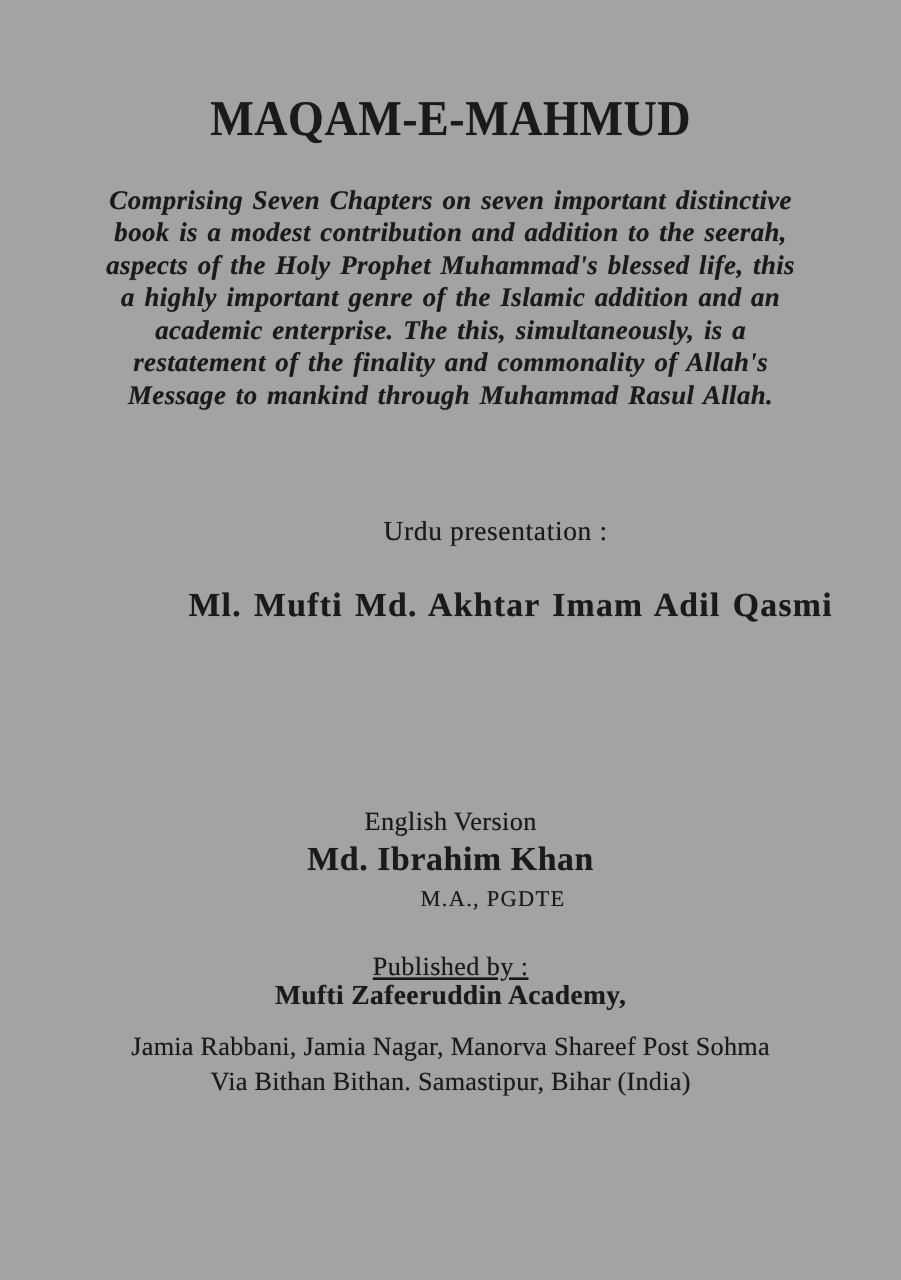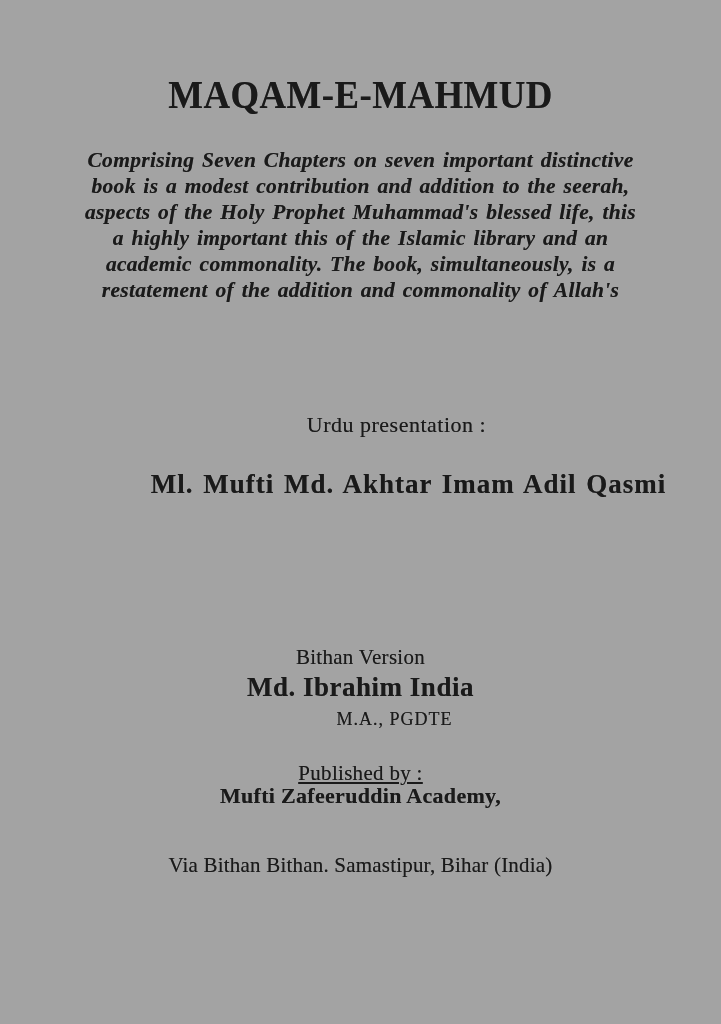--- a/index.html
+++ b/index.html
@@ -117,35 +117,37 @@
 <body>
 
 <div class="page">
 
   <div class="tline book-title">MAQAM-E-MAHMUD</div>
 
   <div class="synopsis">
     <div class="syn-line">Comprising Seven Chapters on seven important distinctive</div>
     <div class="syn-line">book is a modest contribution and addition to the seerah,</div>
     <div class="syn-line">aspects of the Holy Prophet Muhammad's blessed life, this</div>
-    <div class="syn-line">a highly important this of the Islamic library and an</div>
-    <div class="syn-line">academic commonality. The book, simultaneously, is a</div>
-    <div class="syn-line">restatement of the addition and commonality of Allah's</div>
+    <div class="syn-line">a highly important genre of the Islamic addition and an</div>
+    <div class="syn-line">academic enterprise. The this, simultaneously, is a</div>
+    <div class="syn-line">restatement of the finality and commonality of Allah's</div>
+    <div class="syn-line">Message to mankind through Muhammad Rasul Allah.</div>
   </div>
 
   <div class="tline urdu-label">Urdu presentation :</div>
 
   <div class="tline presenter-name">Ml. Mufti Md. Akhtar Imam Adil Qasmi</div>
 
-  <div class="tline english-label">Bithan Version</div>
+  <div class="tline english-label">English Version</div>
 
-  <div class="tline translator-name">Md. Ibrahim India</div>
+  <div class="tline translator-name">Md. Ibrahim Khan</div>
 
   <div class="tline qualifications">M.A., PGDTE</div>
 
   <div class="tline published-label">Published by :</div>
 
   <div class="tline publisher-name">Mufti Zafeeruddin Academy,</div>
 
+  <div class="tline address-line-1">Jamia Rabbani, Jamia Nagar, Manorva Shareef Post Sohma</div>
 
   <div class="tline address-line-2">Via Bithan Bithan. Samastipur, Bihar (India)</div>
 
 </div>
 
 </body></html>

